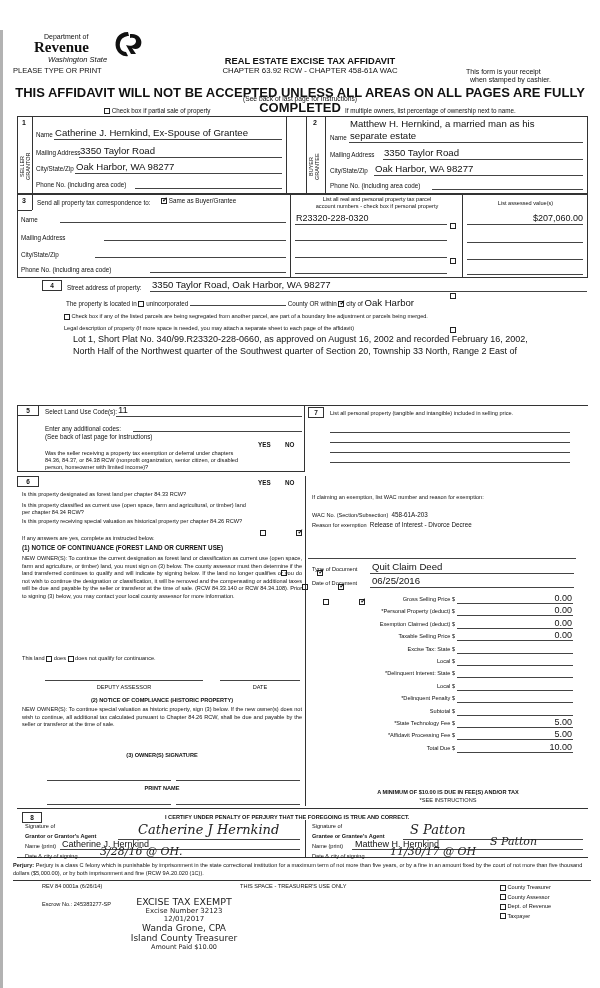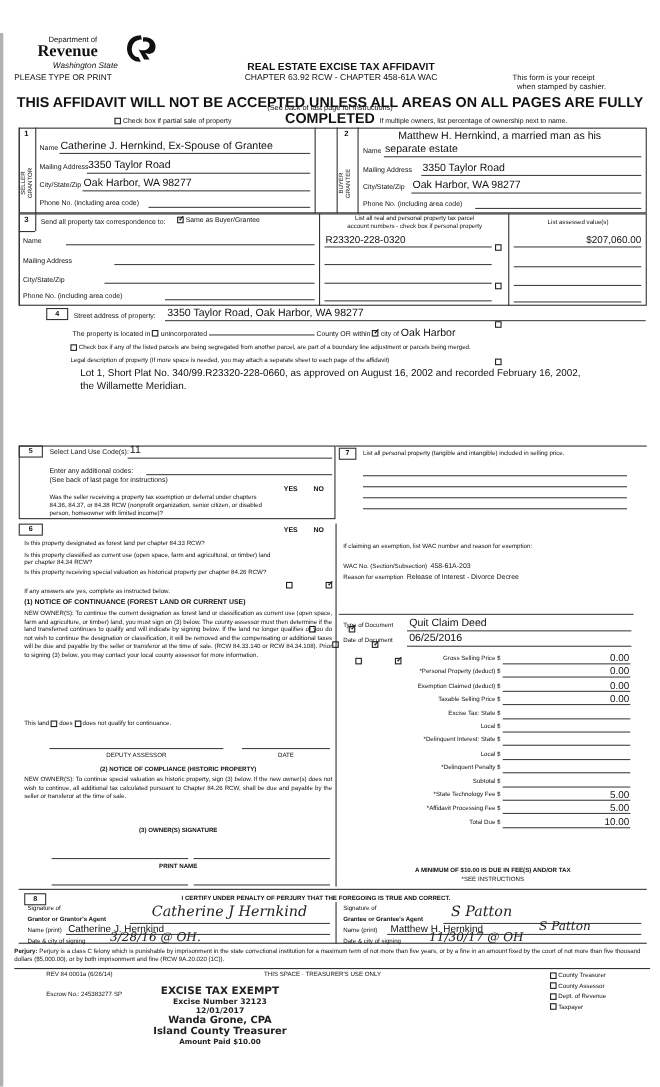--- a/index.html
+++ b/index.html
@@ -76,21 +76,21 @@
 <div class="abs sm" style="left:36px;top:181px;">Phone No. (including area code)</div>
 <div class="line" style="left:135px;top:188px;width:147px;"></div>
 
 
 <div class="abs b md" style="left:313px;top:119px;">2</div>
 <div class="abs" style="left:325px;top:116px;width:0;height:78px;border-left:0.8px solid #333;"></div>
 <div class="vert" style="left:308px;top:148px;height:38px;">
   <span>BUYER</span><br>
   <span>GRANTEE</span>
 </div>
-<div class="abs fill" style="left:362px;top:118px;">Matthew H. Hernkind, a married man as his</div>
+<div class="abs fill" style="left:350px;top:118px;">Matthew H. Hernkind, a married man as his</div>
 <div class="abs sm" style="left:330px;top:134px;">Name</div>
 <div class="abs fill" style="left:350px;top:130px;">separate estate</div>
 <div class="line" style="left:349px;top:142px;width:234px;"></div>
 <div class="abs sm" style="left:330px;top:151px;">Mailing Address</div>
 <div class="abs fill" style="left:384px;top:147px;">3350 Taylor Road</div>
 <div class="line" style="left:383px;top:159px;width:200px;"></div>
 <div class="abs sm" style="left:330px;top:167px;">City/State/Zip</div>
 <div class="abs fill" style="left:375px;top:163px;">Oak Harbor, WA 98277</div>
 <div class="line" style="left:374px;top:175px;width:209px;"></div>
 <div class="abs sm" style="left:330px;top:182px;">Phone No. (including area code)</div>
@@ -162,21 +162,21 @@
   <span>city of</span>
   <span class="fill">Oak Harbor</span>
 </div>
 <div class="abs tiny" style="left:64px;top:313px;white-space:nowrap;">
   <span class="cb"></span>
   <span>Check box if any of the listed parcels are being segregated from another parcel, are part of a boundary line adjustment or parcels being merged.</span>
 </div>
 <div class="abs tiny" style="left:64px;top:325px;white-space:nowrap;">Legal description of property (If more space is needed, you may attach a separate sheet to each page of the affidavit)</div>
 <div class="abs" style="left:73px;top:334px;font-size:9px;line-height:11.5px;white-space:nowrap;">
   <div>Lot 1, Short Plat No. 340/99.R23320-228-0660, as approved on August 16, 2002 and recorded February 16, 2002,</div>
-  <div>the Willamette Meridian.</div>
+  <div>North Half of the Northwest quarter of the Southwest quarter of Section 20, Township 33 North, Range 2 East of</div>
   <div style="height:11px;"></div>
 </div>
 
 
 <div class="abs" style="left:17px;top:405px;width:288px;height:67px;border-top:0.8px solid #333;border-right:0.8px solid #333;border-bottom:0.8px solid #333;border-left:0.8px solid #333;"></div>
 <div class="num" style="left:17px;top:405px;width:22px;height:11px;line-height:10px;">5</div>
 <div class="abs sm" style="left:45px;top:408px;">Select Land Use Code(s):</div>
 <div class="abs fill" style="left:118px;top:404px;">11</div>
 <div class="line" style="left:116px;top:416px;width:186px;"></div>
 <div class="abs sm" style="left:45px;top:425px;">Enter any additional codes:</div>
@@ -365,21 +365,21 @@
   <span>Escrow No.:</span>
   <span>245383277-SP</span>
 </div>
 <div class="abs tiny" style="left:500px;top:883px;line-height:9.5px;">
   <div><span class="cb"></span> <span>County Treasurer</span></div>
   <div><span class="cb"></span> <span>County Assessor</span></div>
   <div><span class="cb"></span> <span>Dept. of Revenue</span></div>
   <div><span class="cb"></span> <span>Taxpayer</span></div>
 </div>
 
-<div class="abs stamp" style="left:130px;top:896px;width:140px;font-weight:bold;">
+<div class="abs stamp" style="left:114px;top:896px;width:140px;">
   <div style="font-size:9.5px;">EXCISE TAX EXEMPT</div>
   <div style="font-size:7px;">Excise Number 32123</div>
   <div style="font-size:7px;">12/01/2017</div>
   <div style="font-size:9px;">Wanda Grone, CPA</div>
   <div style="font-size:9px;">Island County Treasurer</div>
   <div style="font-size:6.5px;">Amount Paid $10.00</div>
 </div>
 
 
 <div class="abs" style="left:0;top:30px;width:3px;height:958px;background:#666;opacity:0.5;"></div>

